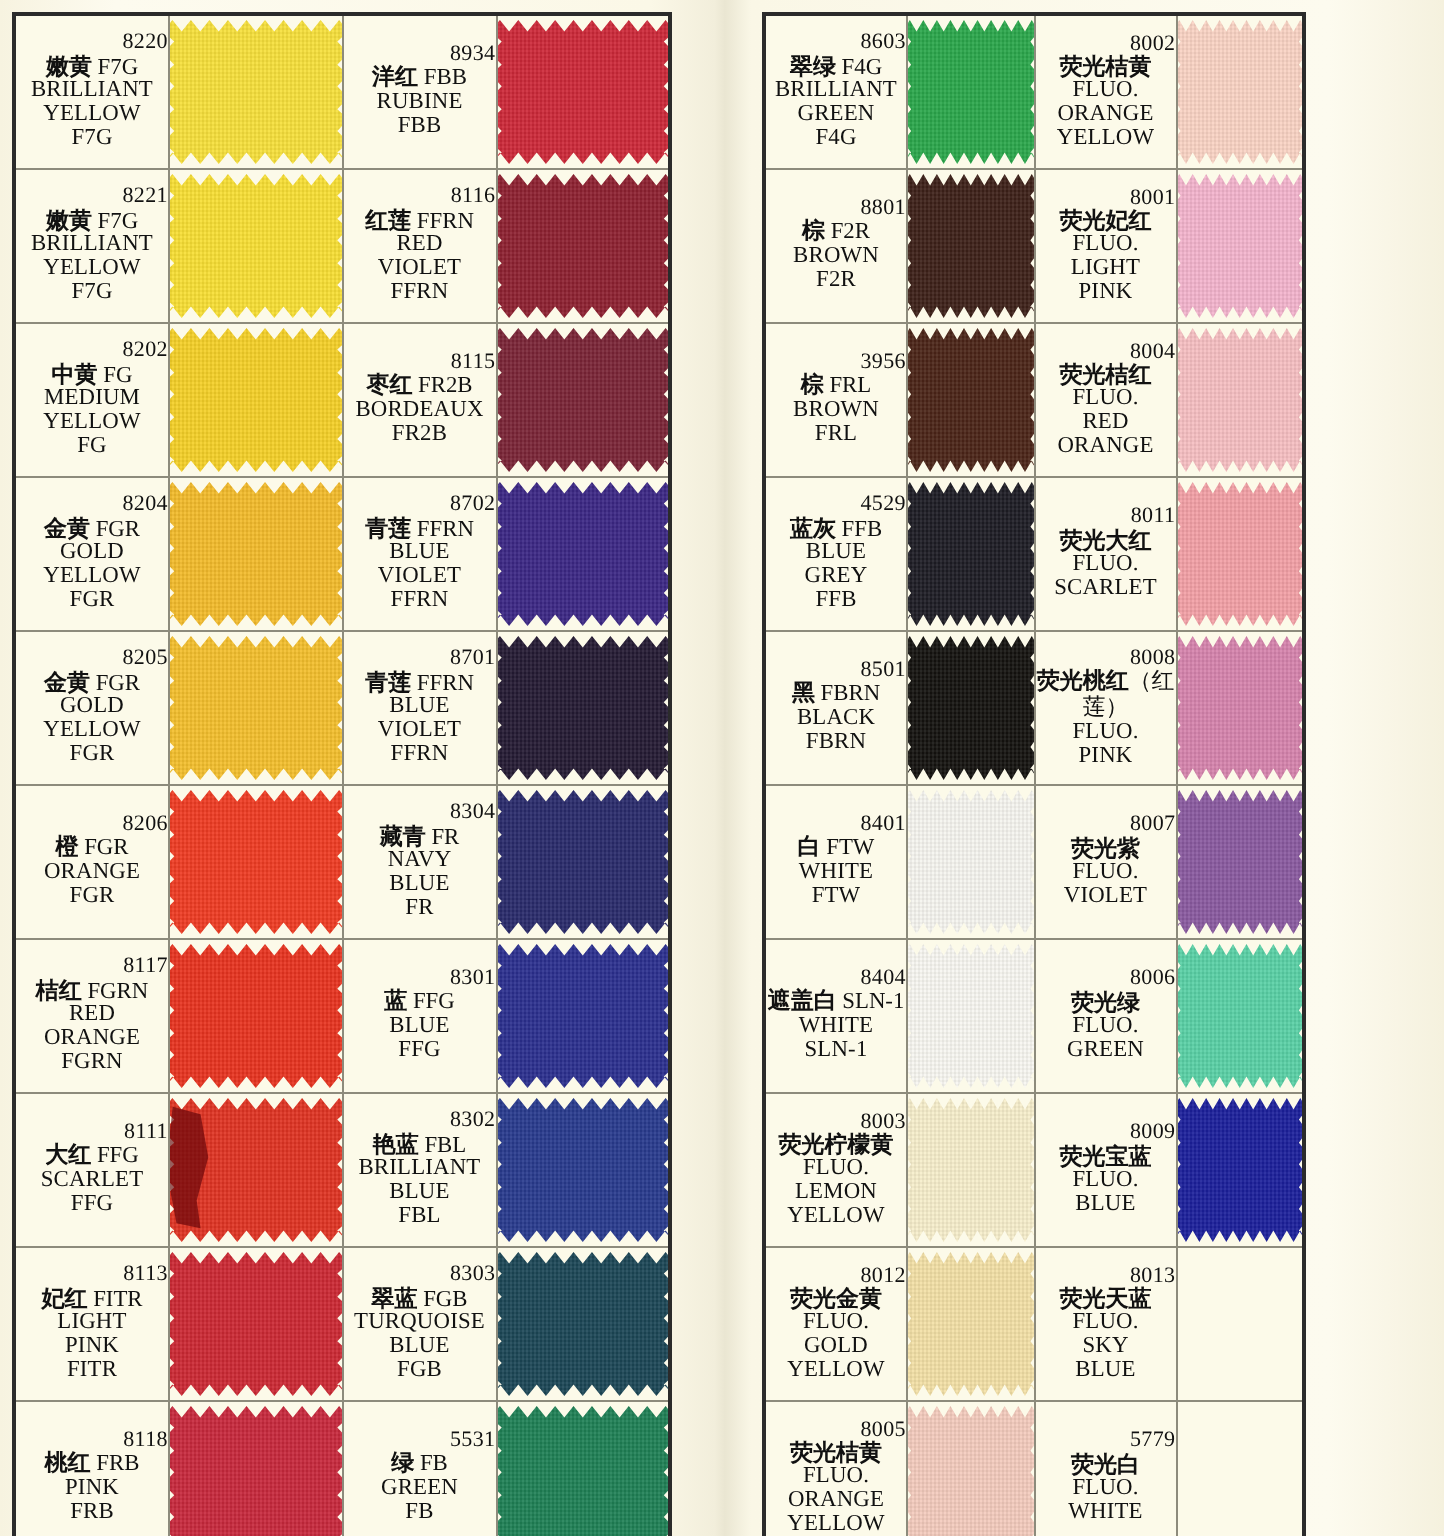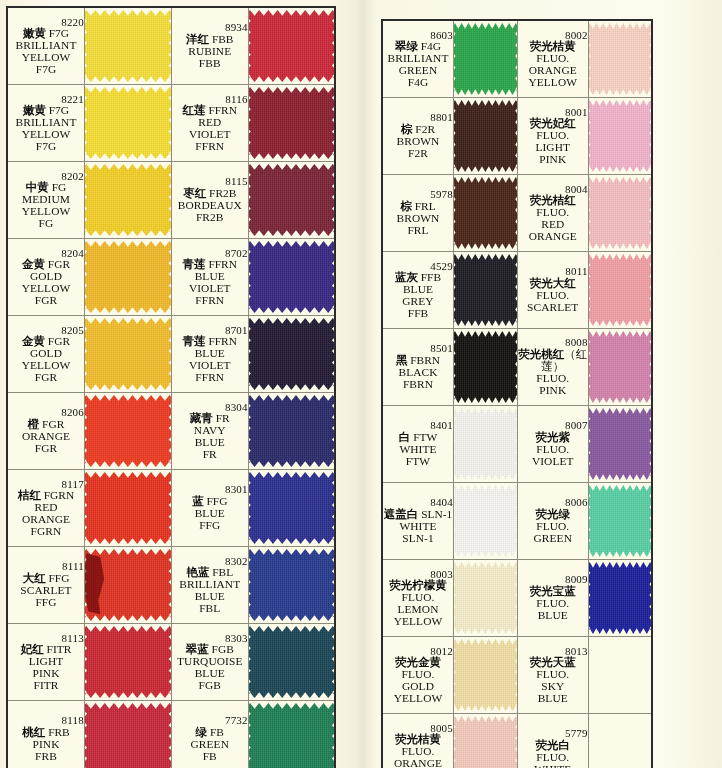--- a/index.html
+++ b/index.html
@@ -17,21 +17,21 @@
     background:
       linear-gradient(90deg,#f7f3e0 0%,#fdfbef 8%,#fbf8e7 45%,#f2eedb 49.5%,#eae6d2 50.2%,#faf7e6 52%,#fdfbef 92%,#f5f1de 100%);
     display:flex;
   }
   .half{
     position:relative;
     box-sizing:border-box;
   }
   .half.left{width:341px;padding:6px 5px 8px 6px;}
   .gutter{width:40px;}
-  .half.right{width:278px;padding:6px 6px 8px 0px;margin-top:13px;}
+  .half.right{width:278px;padding:6px 6px 8px 0px;}
 
   table.card{
     border-collapse:collapse;
     width:100%;
     table-layout:fixed;
     border:2px solid #2b2b2b;
     background:#fcfae9;
   }
   table.card td{
     border:1px solid #8d8b7c;
@@ -394,21 +394,21 @@
               <div class="en">FRB</div>
             </td>
             <td class="sw">
               <div class="swatch">
                 <div class="patch">
                   <div class="fabric" style="background-color: rgb(200, 40, 60);"></div>
                 </div>
               </div>
             </td>
             <td class="lbl">
-              <div class="code">7732</div>
+              <div class="code">5531</div>
               <div class="cn">绿<span class="suffix"> FB</span></div>
               <div class="en">GREEN</div>
               <div class="en">FB</div>
             </td>
             <td class="sw">
               <div class="swatch">
                 <div class="patch">
                   <div class="fabric" style="background-color: rgb(30, 128, 85);"></div>
                 </div>
               </div>
@@ -475,21 +475,21 @@
             <td class="sw">
               <div class="swatch">
                 <div class="patch">
                   <div class="fabric" style="background-color: rgb(244, 180, 205);"></div>
                 </div>
               </div>
             </td>
           </tr>
           <tr>
             <td class="lbl">
-              <div class="code">5978</div>
+              <div class="code">3956</div>
               <div class="cn">棕<span class="suffix"> FRL</span></div>
               <div class="en">BROWN</div>
               <div class="en">FRL</div>
             </td>
             <td class="sw">
               <div class="swatch">
                 <div class="patch">
                   <div class="fabric" style="background-color: rgb(75, 36, 23);"></div>
                 </div>
               </div>

